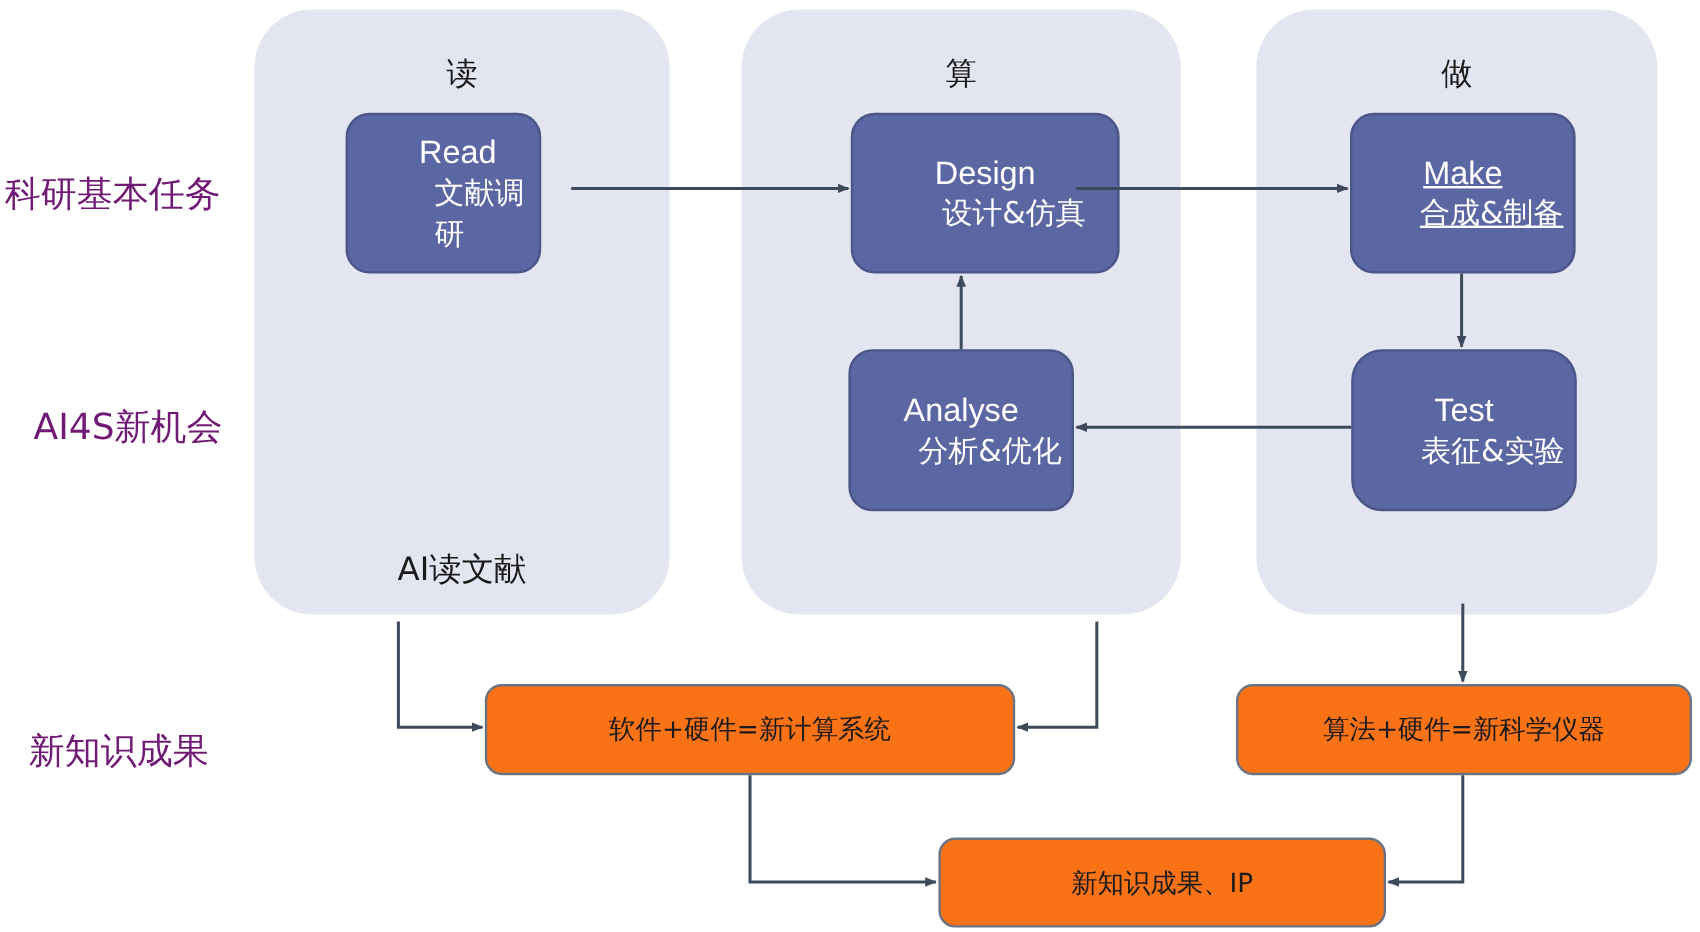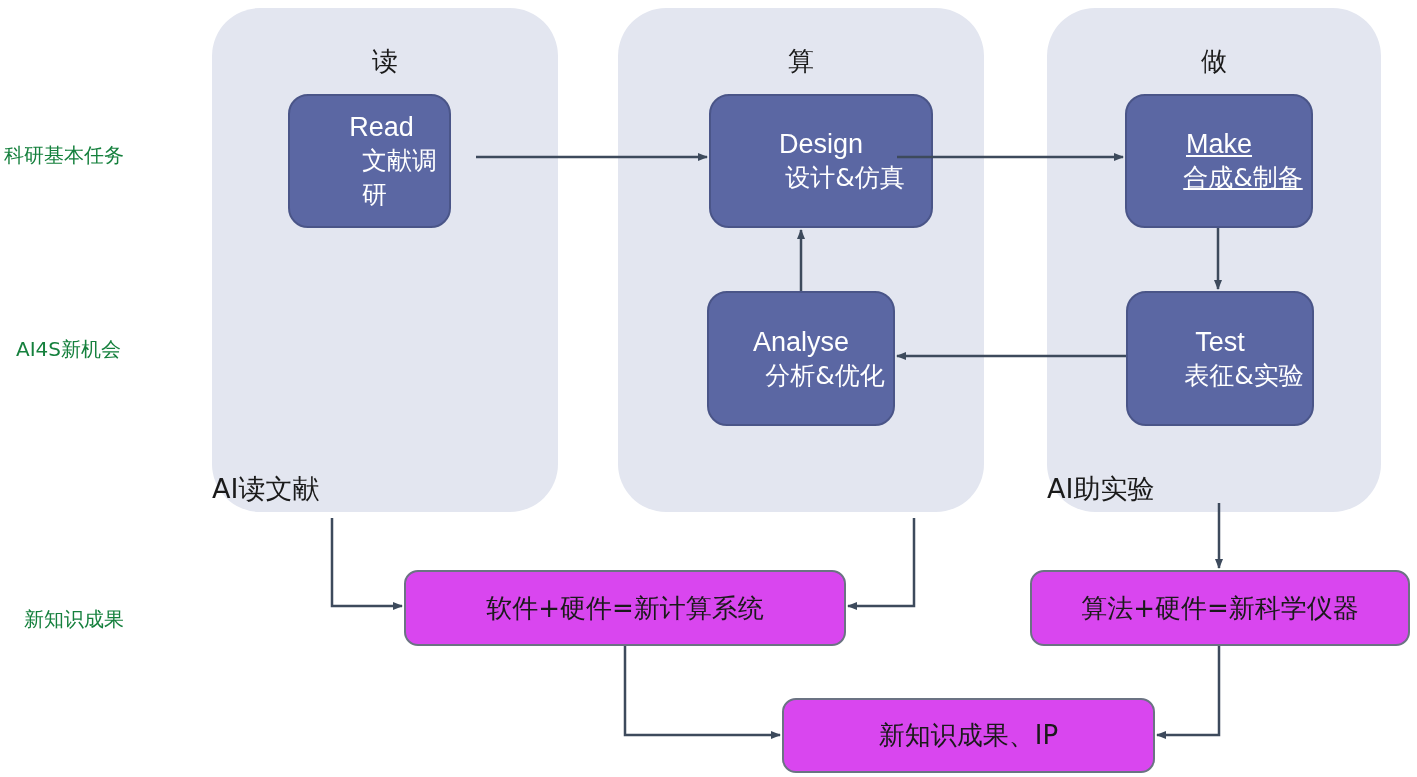--- a/index.html
+++ b/index.html
@@ -1,67 +1,66 @@
 <!DOCTYPE html>
 <html><head>
 <meta charset="utf-8">
 <style>
   html, body { margin:0; padding:0; background:#ffffff; }
   body { width:1417px; height:777px; position:relative; overflow:hidden;
          font-family:"DejaVu Sans", "Liberation Sans", sans-serif; color:#1a1a1a; }
   .panel { position:absolute; background:#e3e6f0; border-radius:48px; }
   .panel-title { position:absolute; left:0; right:0; top:36px; text-align:center; font-size:26px; color:#1a1a1a; }
-  .panel-foot { position:absolute; left:0; right:0; bottom:5px; text-align:left; font-size:27px; color:#1a1a1a; }
+  .panel-foot { position:absolute; left:0; right:0; bottom:20px; text-align:center; font-size:27px; color:#1a1a1a; }
   .node { position:absolute; background:#5b67a3; border:2px solid #4a5588; border-radius:20px;
           color:#ffffff; display:flex; flex-direction:column; align-items:center; justify-content:center;
           box-sizing:border-box; }
   .node .en { font-family:"Liberation Sans", sans-serif; font-size:27px; line-height:34px; }
   .node .zh { font-size:25px; line-height:34px;margin-left:48px; }
-  .row-label { position:absolute; font-size:20px; color:#15803d; }
-  .box { position:absolute; background:#d946ef; border:2px solid #6b7383; border-radius:14px;
+  .row-label { position:absolute; font-size:30px; color:#701a75; }
+  .box { position:absolute; background:#f97316; border:2px solid #6b7383; border-radius:14px;
          box-sizing:border-box; display:flex; align-items:center; justify-content:center;
-         font-size:26px; color:#1a1a1a; }
+         font-size:22px; color:#1a1a1a; }
   svg.arrows { position:absolute; left:0; top:0; }
 </style>
 </head>
 <body>
 
 <div class="row-label" style="left:4px; top:142px;">科研基本任务</div>
-<div class="row-label" style="left:16px; top:336px;">AI4S新机会</div>
+<div class="row-label" style="left:28px; top:336px;">AI4S新机会</div>
 <div class="row-label" style="left:24px; top:606px;">新知识成果</div>
 
 <div class="panel" style="left:212px; top:8px; width:346px; height:504px;">
   <div class="panel-title">读</div>
   <div class="panel-foot">AI读文献</div>
 </div>
 <div class="panel" style="left:618px; top:8px; width:366px; height:504px;">
   <div class="panel-title">算</div>
 </div>
 <div class="panel" style="left:1047px; top:8px; width:334px; height:504px;">
   <div class="panel-title">做</div>
-  <div class="panel-foot">AI助实验</div>
 </div>
 
 <div class="node" style="left:288px; top:94px; width:163px; height:134px;padding-left:24px;">
   <div class="en">Read</div>
   <div class="zh">文献调研</div>
 </div>
 <div class="node" style="left:709px; top:94px; width:224px; height:134px;">
   <div class="en">Design</div>
   <div class="zh">设计&amp;仿真</div>
 </div>
 <div class="node" style="left:1125px; top:94px; width:188px; height:134px;text-decoration:underline;">
   <div class="en">Make</div>
   <div class="zh">合成&amp;制备</div>
 </div>
 <div class="node" style="left:707px; top:291px; width:188px; height:135px;">
   <div class="en">Analyse</div>
   <div class="zh">分析&amp;优化</div>
 </div>
-<div class="node" style="left:1126px; top:291px; width:188px; height:135px;">
+<div class="node" style="left:1126px; top:291px; width:188px; height:135px;border-radius:26px;">
   <div class="en">Test</div>
   <div class="zh">表征&amp;实验</div>
 </div>
 
 <div class="box" style="left:404px; top:570px; width:442px; height:76px;">软件+硬件=新计算系统</div>
 <div class="box" style="left:1030px; top:570px; width:380px; height:76px;">算法+硬件=新科学仪器</div>
 <div class="box" style="left:782px; top:698px; width:373px; height:75px;">新知识成果、IP</div>
 
 <svg class="arrows" width="1417" height="777">
   <defs>

